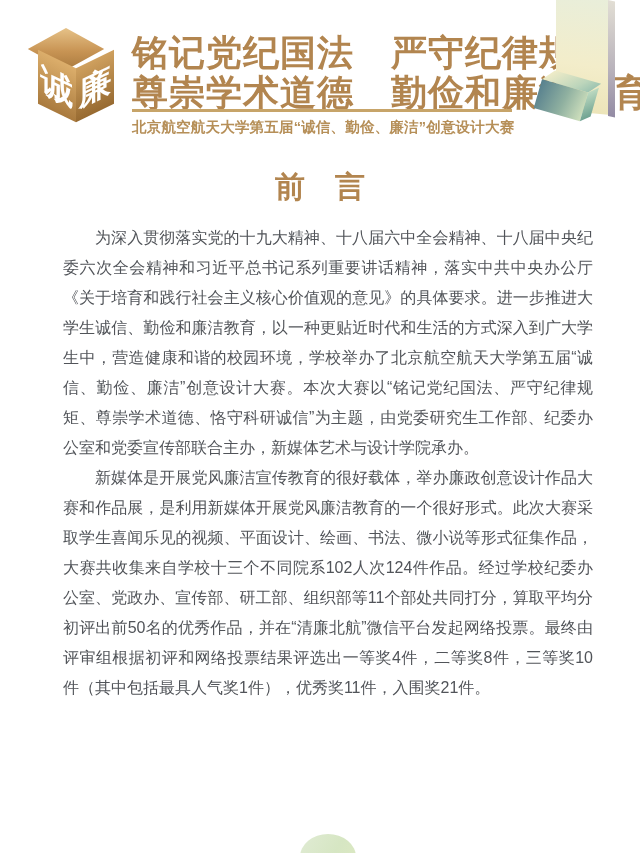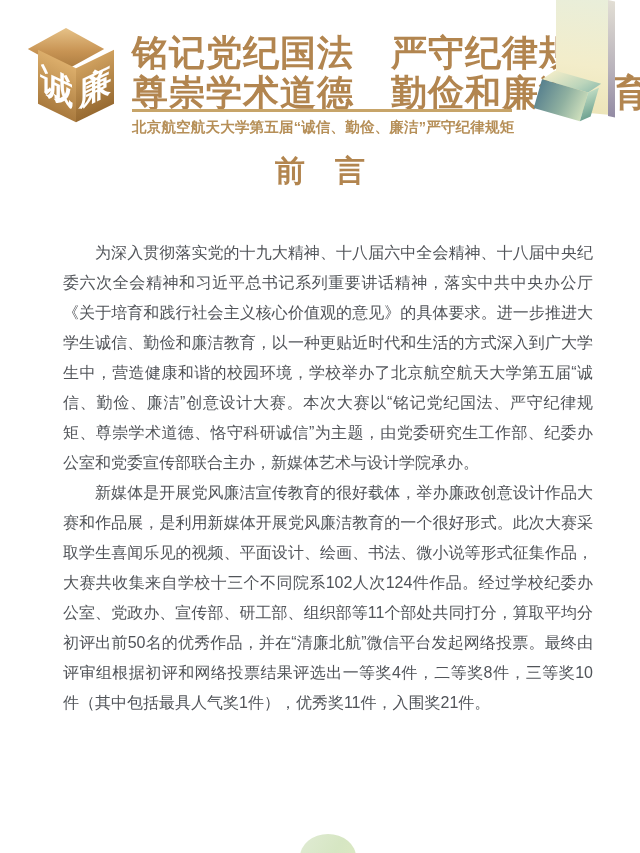--- a/index.html
+++ b/index.html
@@ -66,25 +66,25 @@
     position:absolute;left:8px;top:12px;width:48px;height:30px;
     background:linear-gradient(100deg,#57808e 0%,#8fb0a0 55%,#cfe0bd 100%);
   }
   .brick-side{
     position:absolute;left:56px;top:12px;width:9px;height:30px;
     background:linear-gradient(180deg,#bcd9c0 0%,#6fa392 100%);
     transform:skewY(-40deg);transform-origin:top left;
   }
   
   .foreword-heading{
-    position:absolute;left:0;top:152px;width:640px;text-align:center;
+    position:absolute;left:0;top:168px;width:640px;text-align:center;
     color:#b2854f;font-weight:800;font-size:30px;line-height:38px;
   }
   .foreword-body{
-    position:absolute;left:63px;top:238px;width:530px;
+    position:absolute;left:63px;top:223px;width:530px;
     color:#515459;font-size:16px;line-height:30px;text-align:justify;
   }
   .foreword-body p{margin:0;text-indent:2em;}
   
   .bottom-orb{
     position:absolute;left:300px;top:834px;width:56px;height:46px;border-radius:50%;
     background:linear-gradient(120deg,#e0ebd4 0%,#d6e6c3 55%,#dde9c2 100%);
   }
 </style>
 </head>
@@ -99,21 +99,21 @@
     </div>
     <div class="cube-face cube-right">
       <span>廉</span>
     </div>
   </div>
 
   <div class="header-text">
     <div class="title-line title-line1">铭记党纪国法　严守纪律规矩</div>
     <div class="title-line title-line2">尊崇学术道德　勤俭和廉洁教育</div>
     <div class="header-divider"></div>
-    <div class="header-subtitle">北京航空航天大学第五届“诚信、勤俭、廉洁”严守纪律规矩</div>
+    <div class="header-subtitle">北京航空航天大学第五届“诚信、勤俭、廉洁”创意设计大赛</div>
   </div>
 
   <div class="pillar">
     <div class="pillar-front"></div>
     <div class="pillar-side"></div>
   </div>
 
   <div class="brick">
     <div class="brick-top"></div>
     <div class="brick-front"></div>

